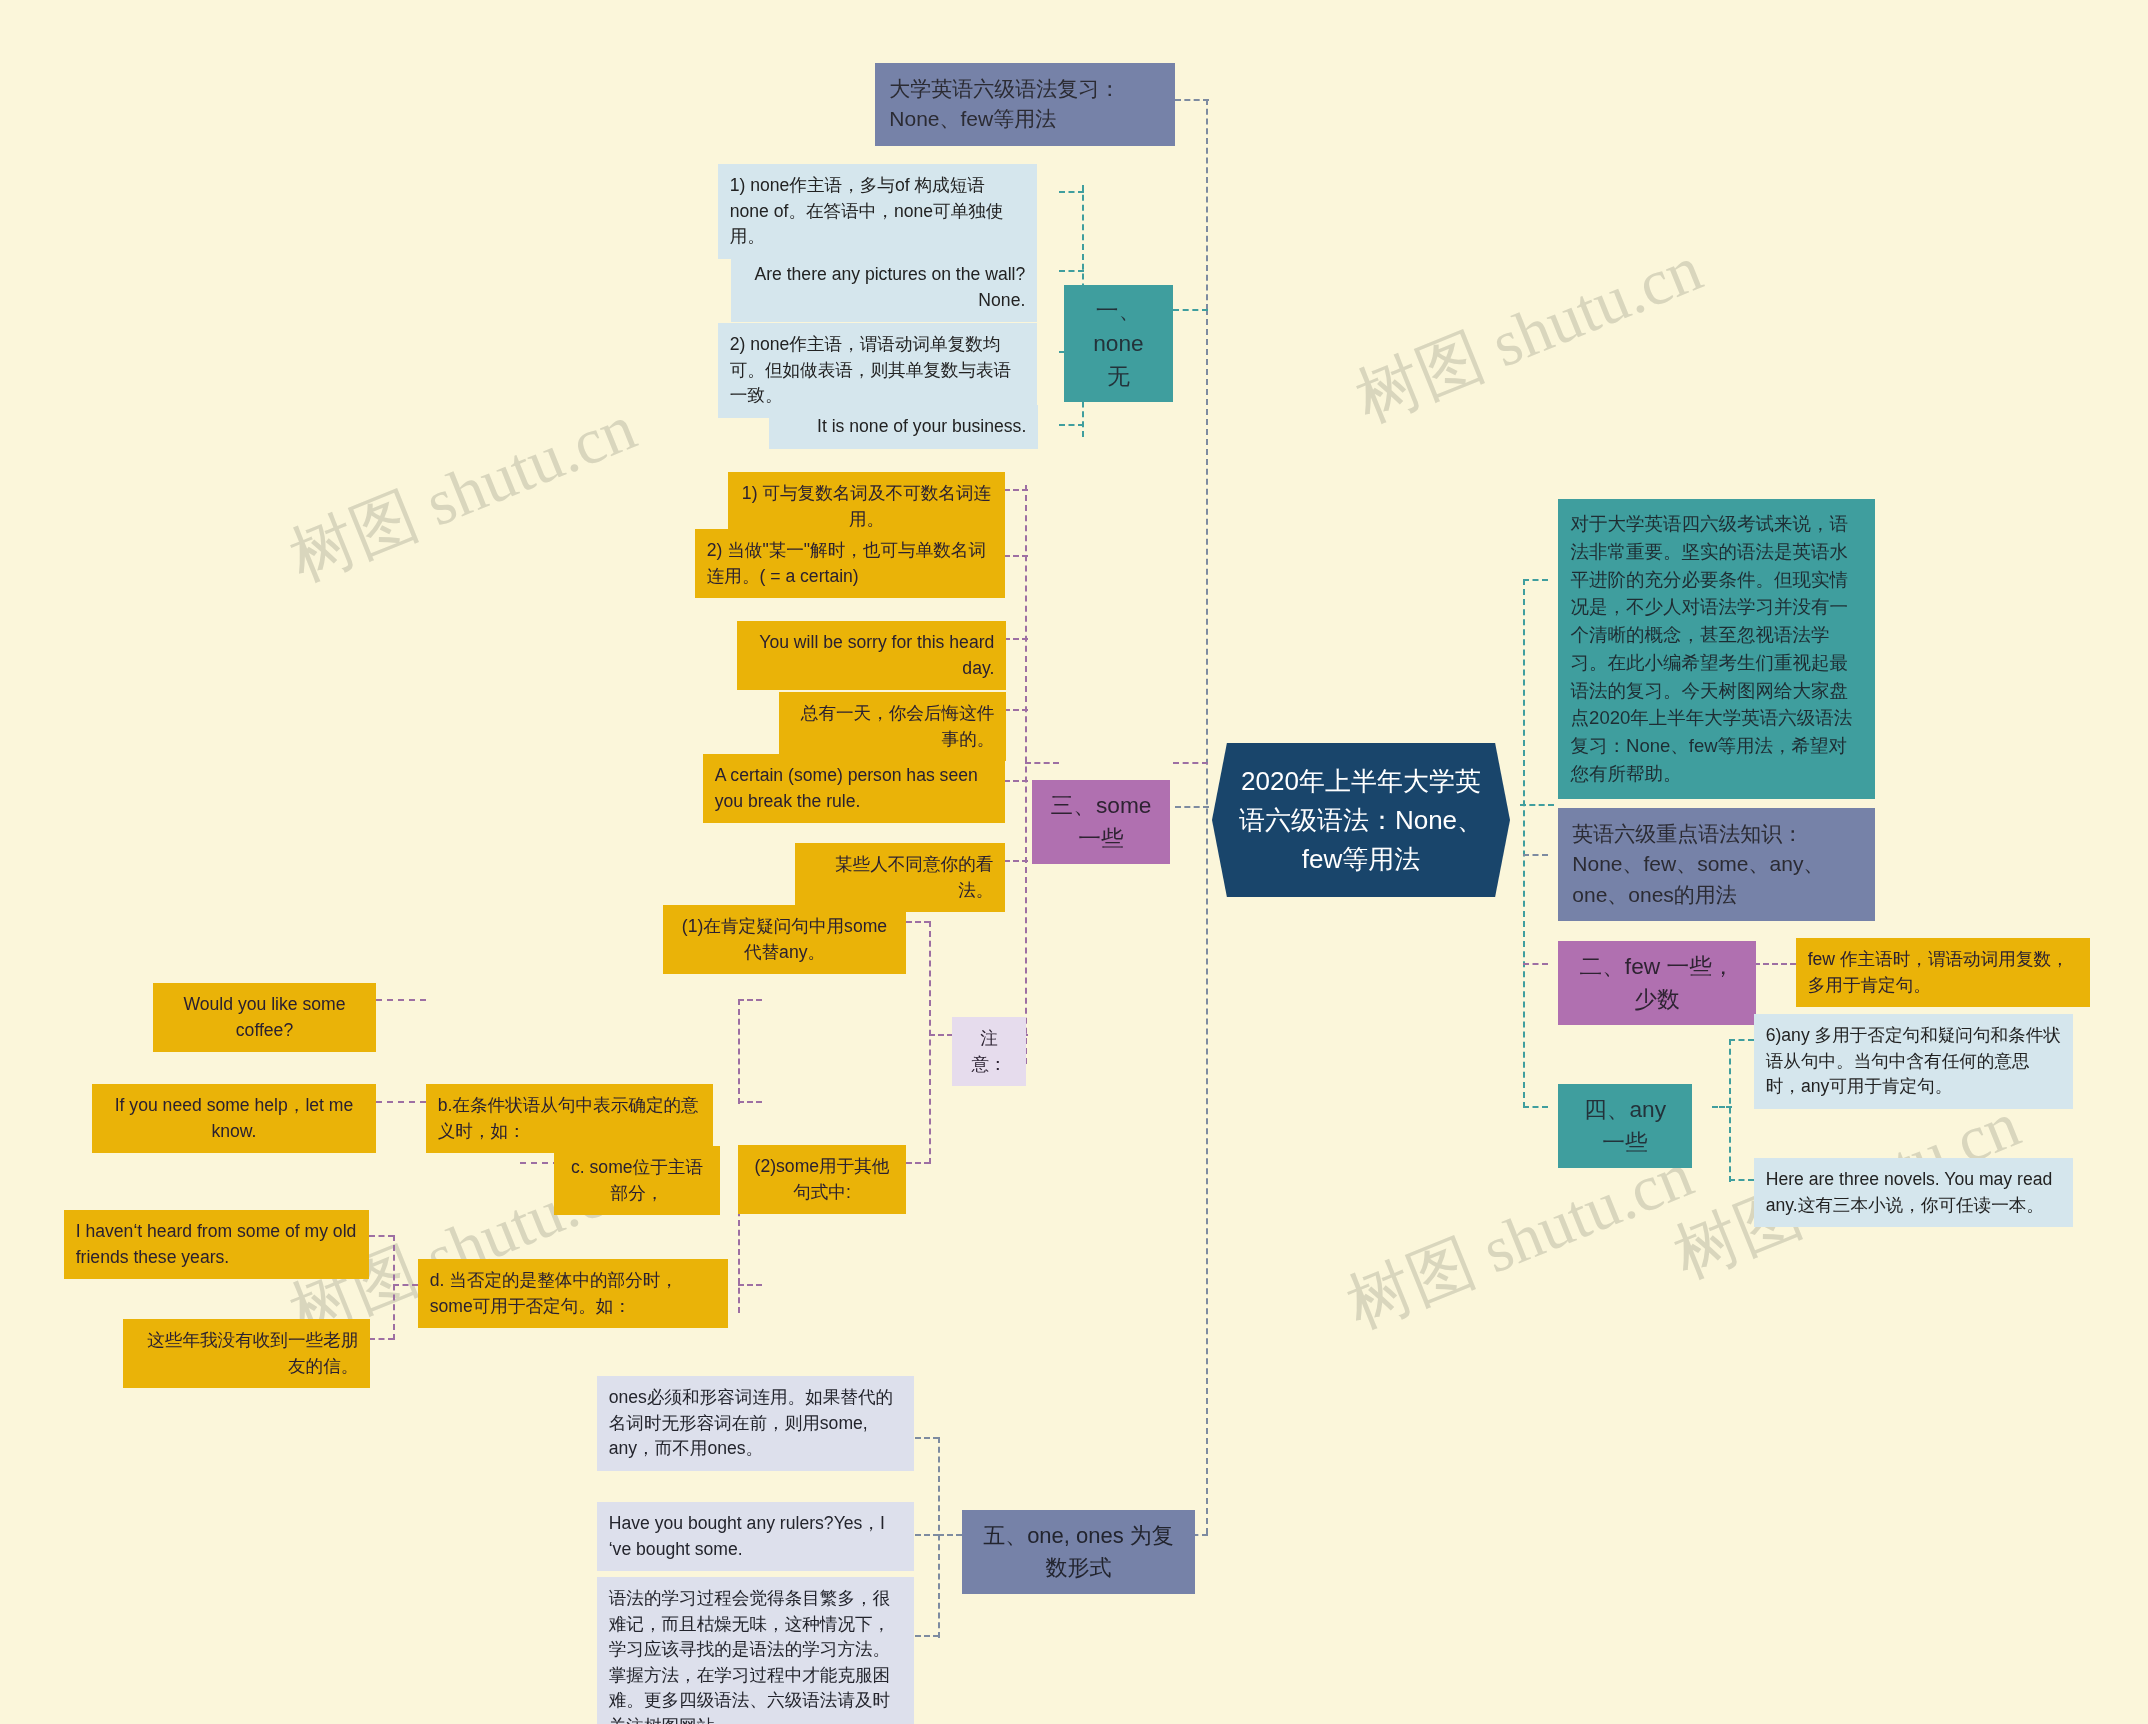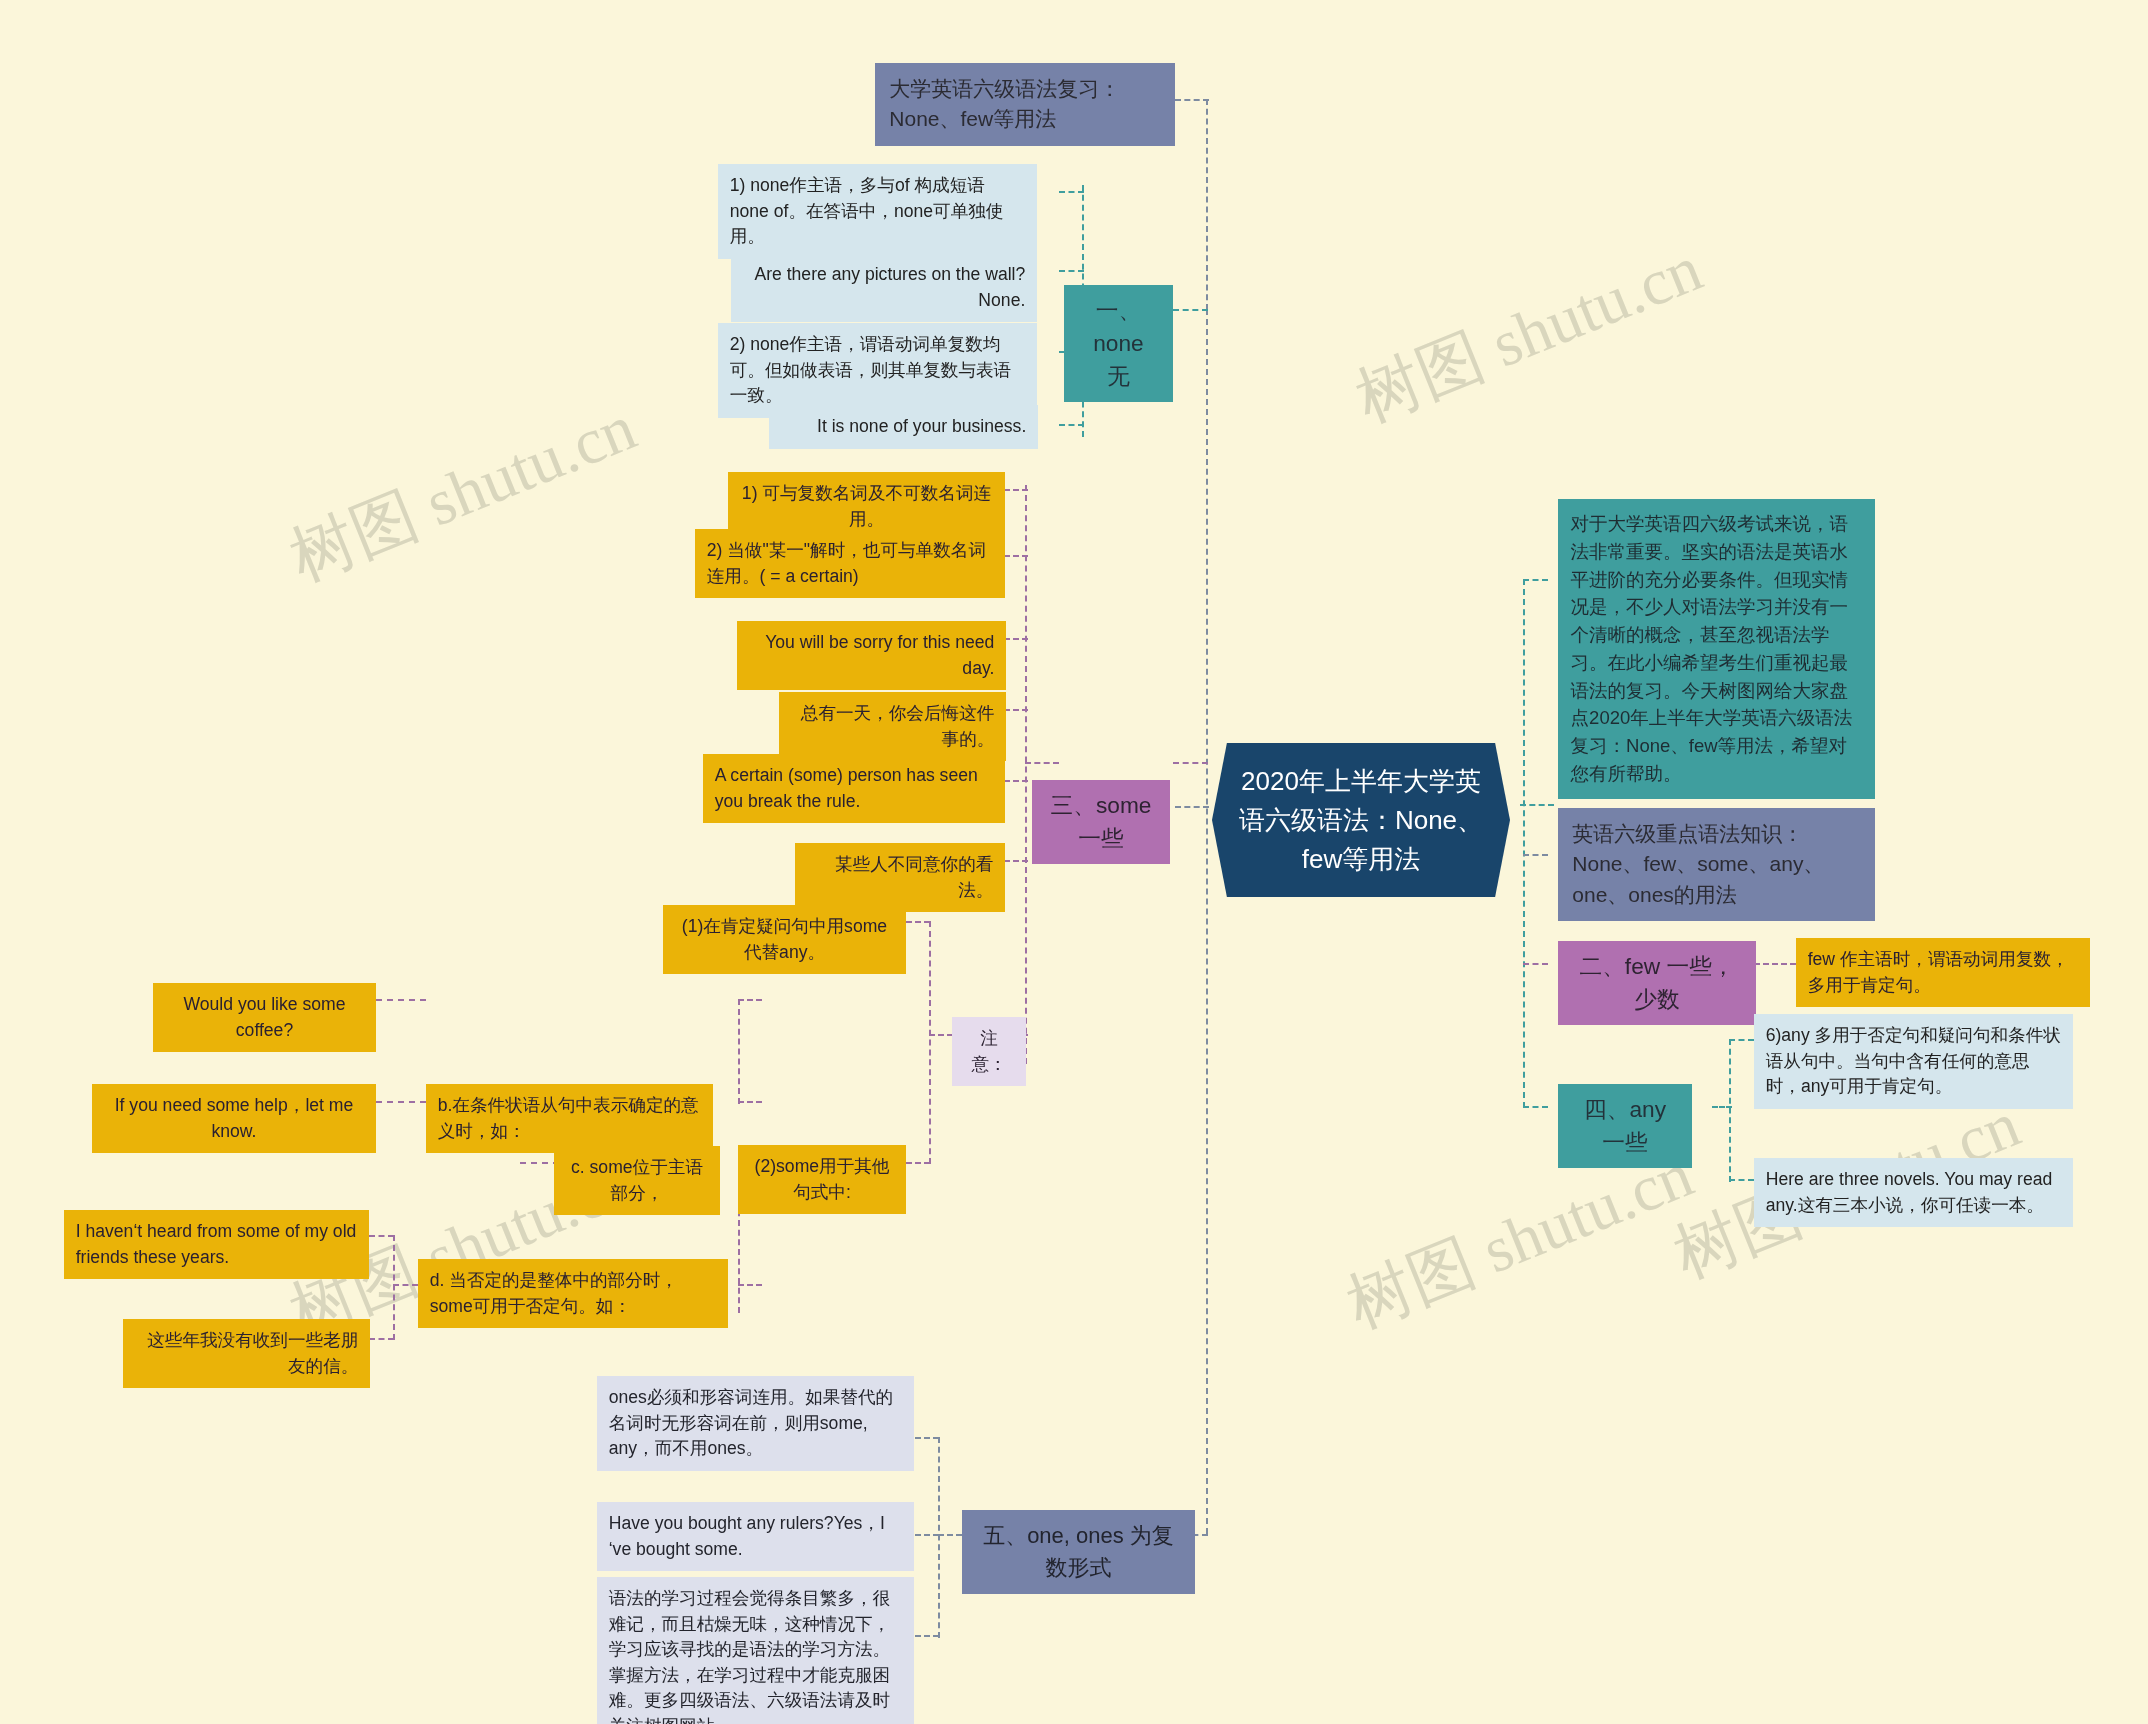--- a/index.html
+++ b/index.html
@@ -164,21 +164,21 @@
 
   <div class="node leaf-blue ta-l" style="left:718px;top:164px;width:319px;">1) none作主语，多与of 构成短语 none of。在答语中，none可单独使用。</div>
   <div class="node leaf-blue ta-r" style="left:731px;top:253px;width:306px;">Are there any pictures on the wall?None.</div>
   <div class="node leaf-blue ta-l" style="left:718px;top:323px;width:319px;">2) none作主语，谓语动词单复数均可。但如做表语，则其单复数与表语一致。</div>
   <div class="node leaf-blue ta-r" style="left:769px;top:405px;width:269px;">It is none of your business.</div>
 
   <div class="node bar-purple" style="left:1032px;top:740px;width:138px;margin-top:40px;">三、some 一些</div>
 
   <div class="node leaf-lilac ta-c" style="left:728px;top:472px;width:277px;">1) 可与复数名词及不可数名词连用。</div>
   <div class="node leaf-lilac ta-l" style="left:695px;top:529px;width:310px;">2) 当做"某一"解时，也可与单数名词连用。( = a certain)</div>
-  <div class="node leaf-lilac ta-r" style="left:737px;top:621px;width:269px;">You will be sorry for this need day.</div>
+  <div class="node leaf-lilac ta-r" style="left:737px;top:621px;width:269px;">You will be sorry for this heard day.</div>
   <div class="node leaf-lilac ta-r" style="left:779px;top:692px;width:227px;">总有一天，你会后悔这件事的。</div>
   <div class="node leaf-lilac ta-l" style="left:703px;top:754px;width:302px;">A certain (some) person has seen you break the rule.</div>
   <div class="node leaf-lilac ta-r" style="left:795px;top:843px;width:210px;">某些人不同意你的看法。</div>
 
   <div class="node leaf-lilac2 ta-c" style="left:952px;top:1017px;width:74px;">注意：</div>
 
   <div class="node leaf-lilac ta-c" style="left:663px;top:905px;width:243px;">(1)在肯定疑问句中用some代替any。</div>
   <div class="node leaf-lilac ta-c" style="left:738px;top:1145px;width:168px;">(2)some用于其他句式中:</div>
 
   <div class="node leaf-lilac ta-c" style="left:153px;top:983px;width:223px;">Would you like some coffee?</div>

